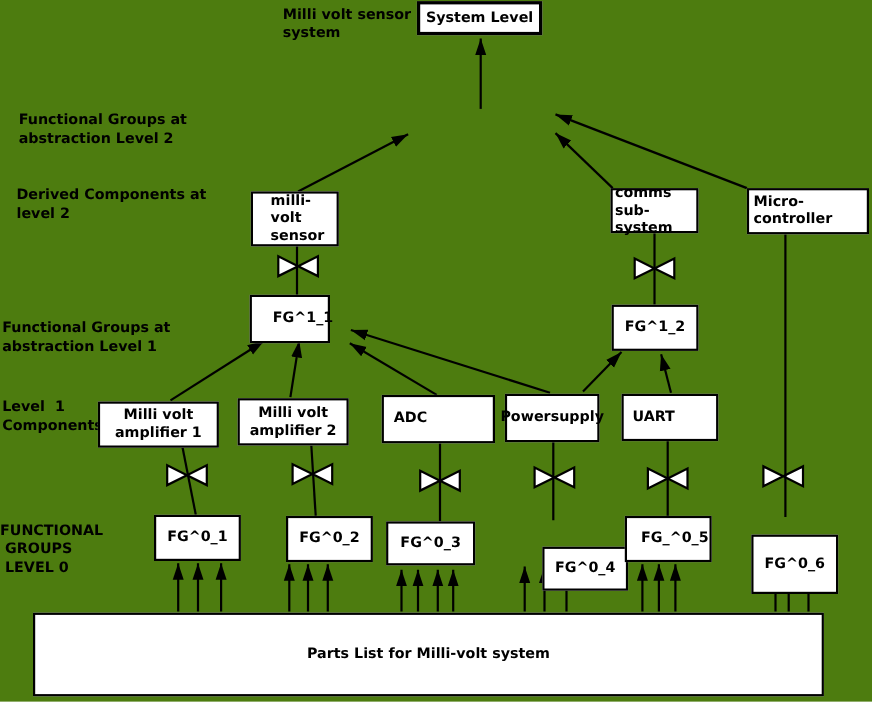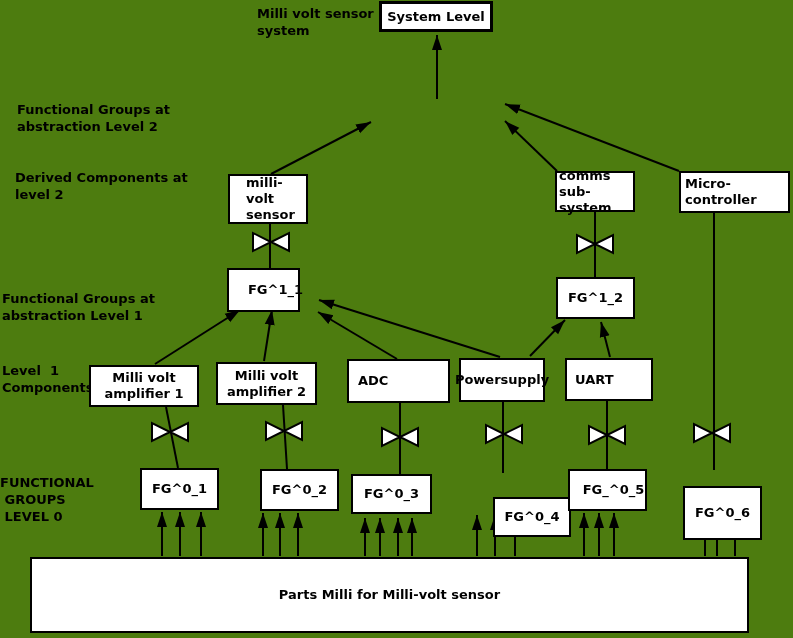--- a/index.html
+++ b/index.html
@@ -145,15 +145,15 @@
 amplifier 2</div>
   <div class="node n-adc align-left">ADC</div>
   <div class="node n-psu">Powersupply</div>
   <div class="node n-uart align-left">UART</div>
   <div class="node n-fg0_1">FG^0_1</div>
   <div class="node n-fg0_2">FG^0_2</div>
   <div class="node n-fg0_3">FG^0_3</div>
   <div class="node n-fg0_4">FG^0_4</div>
   <div class="node n-fg0_5">FG_^0_5</div>
   <div class="node n-fg0_6">FG^0_6</div>
-  <div class="node n-parts">Parts Milli for Milli-volt sensor</div>
+  <div class="node n-parts">Parts List for Milli-volt system</div>
 
 </div>
 
 </body></html>

